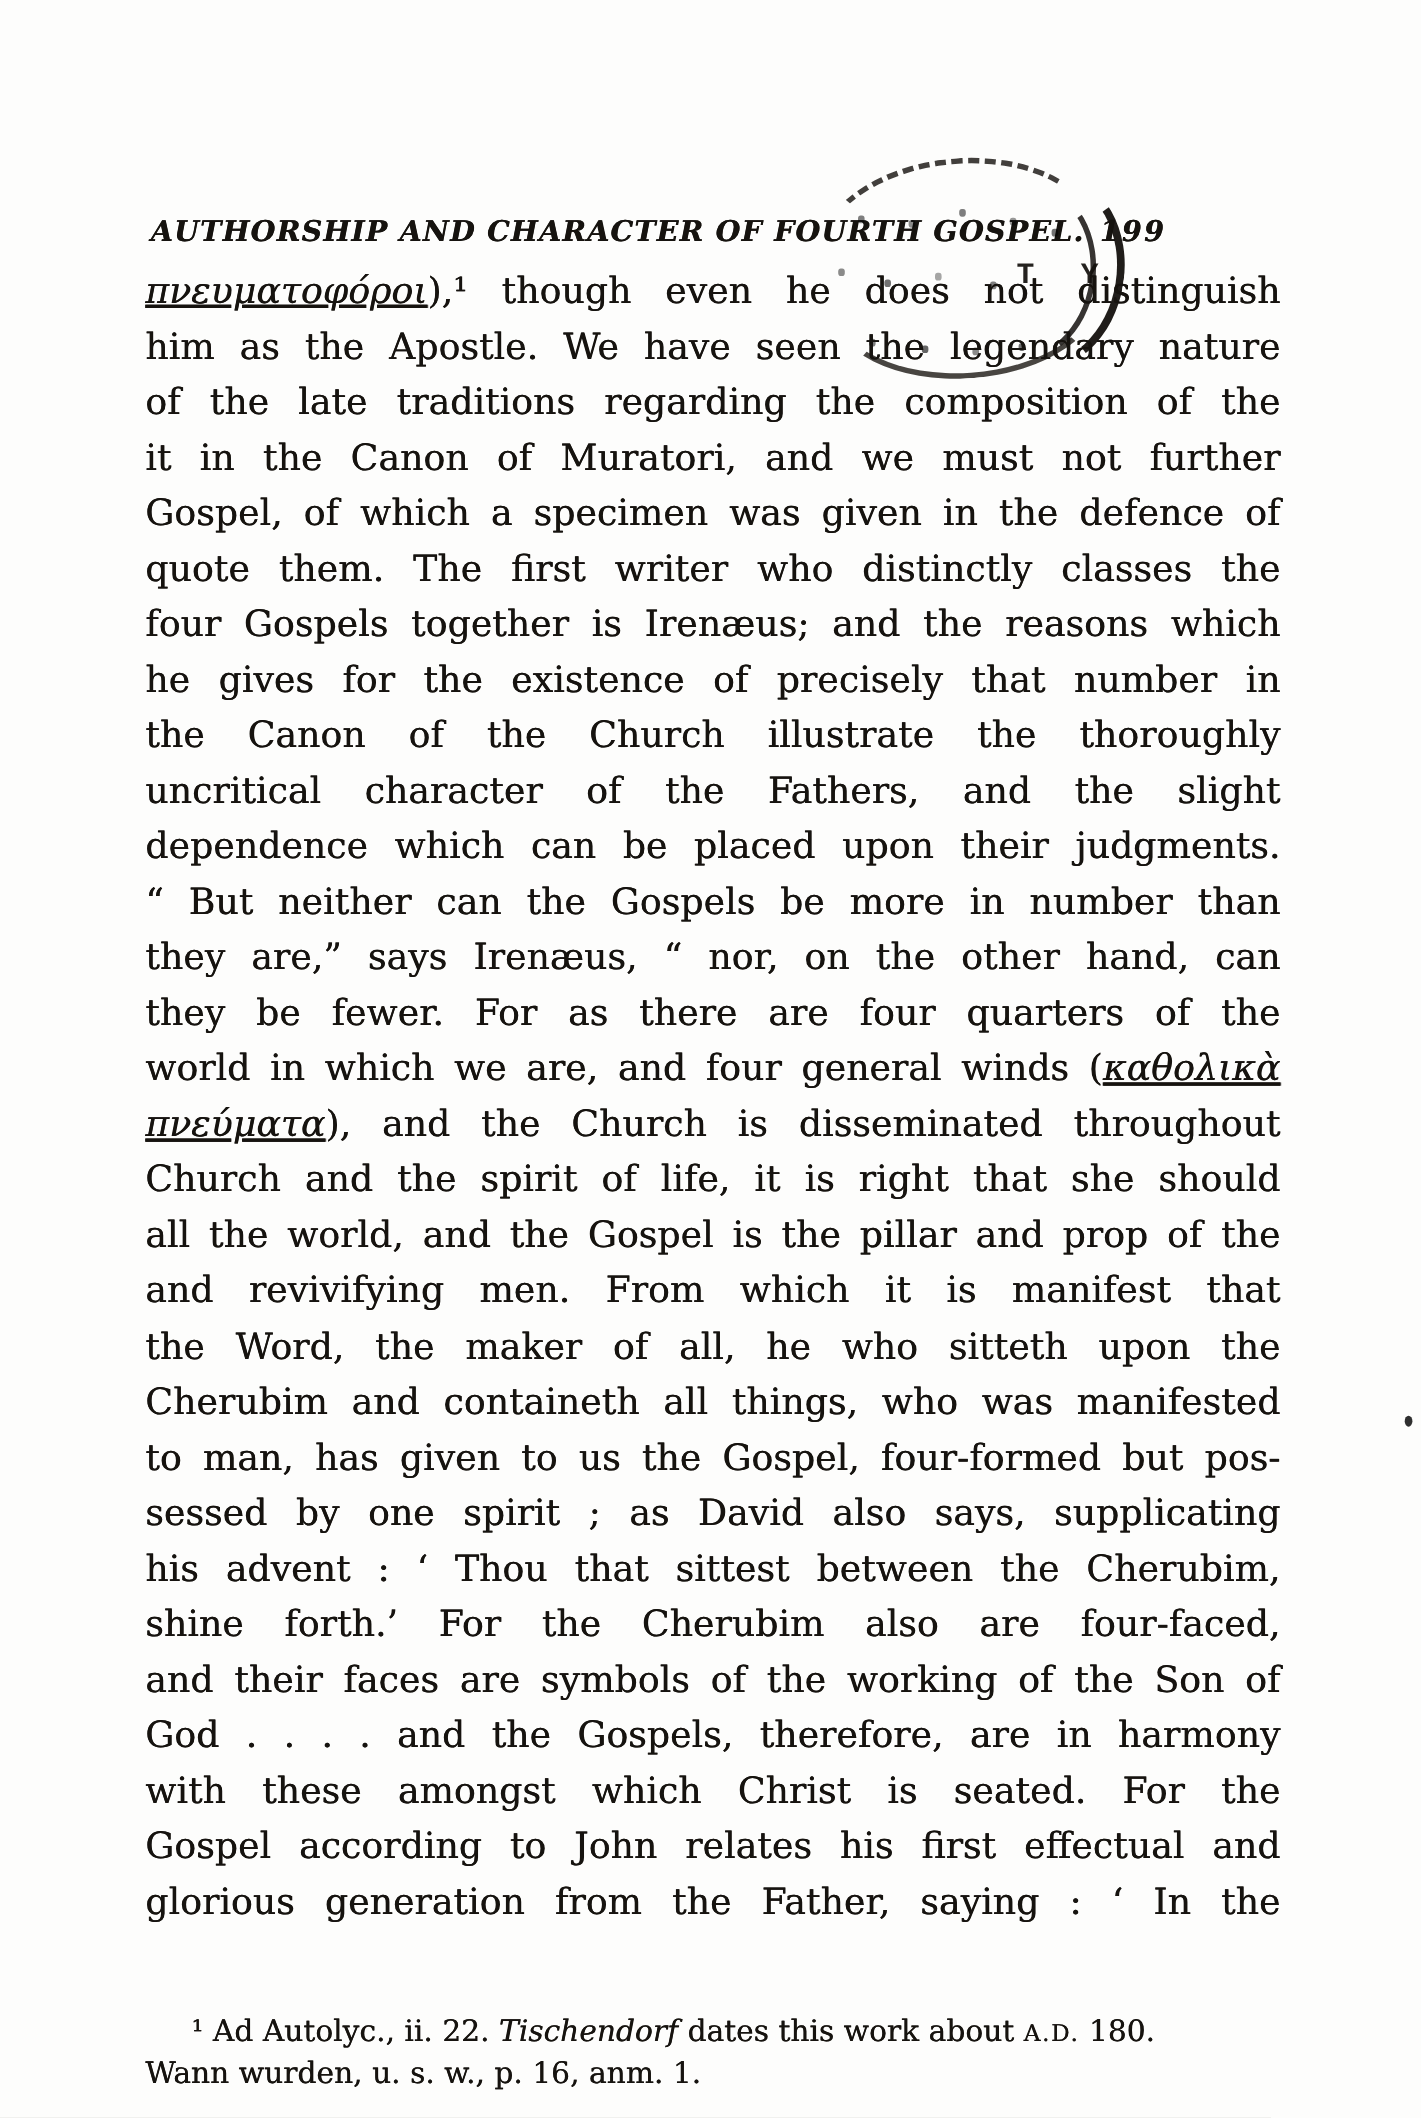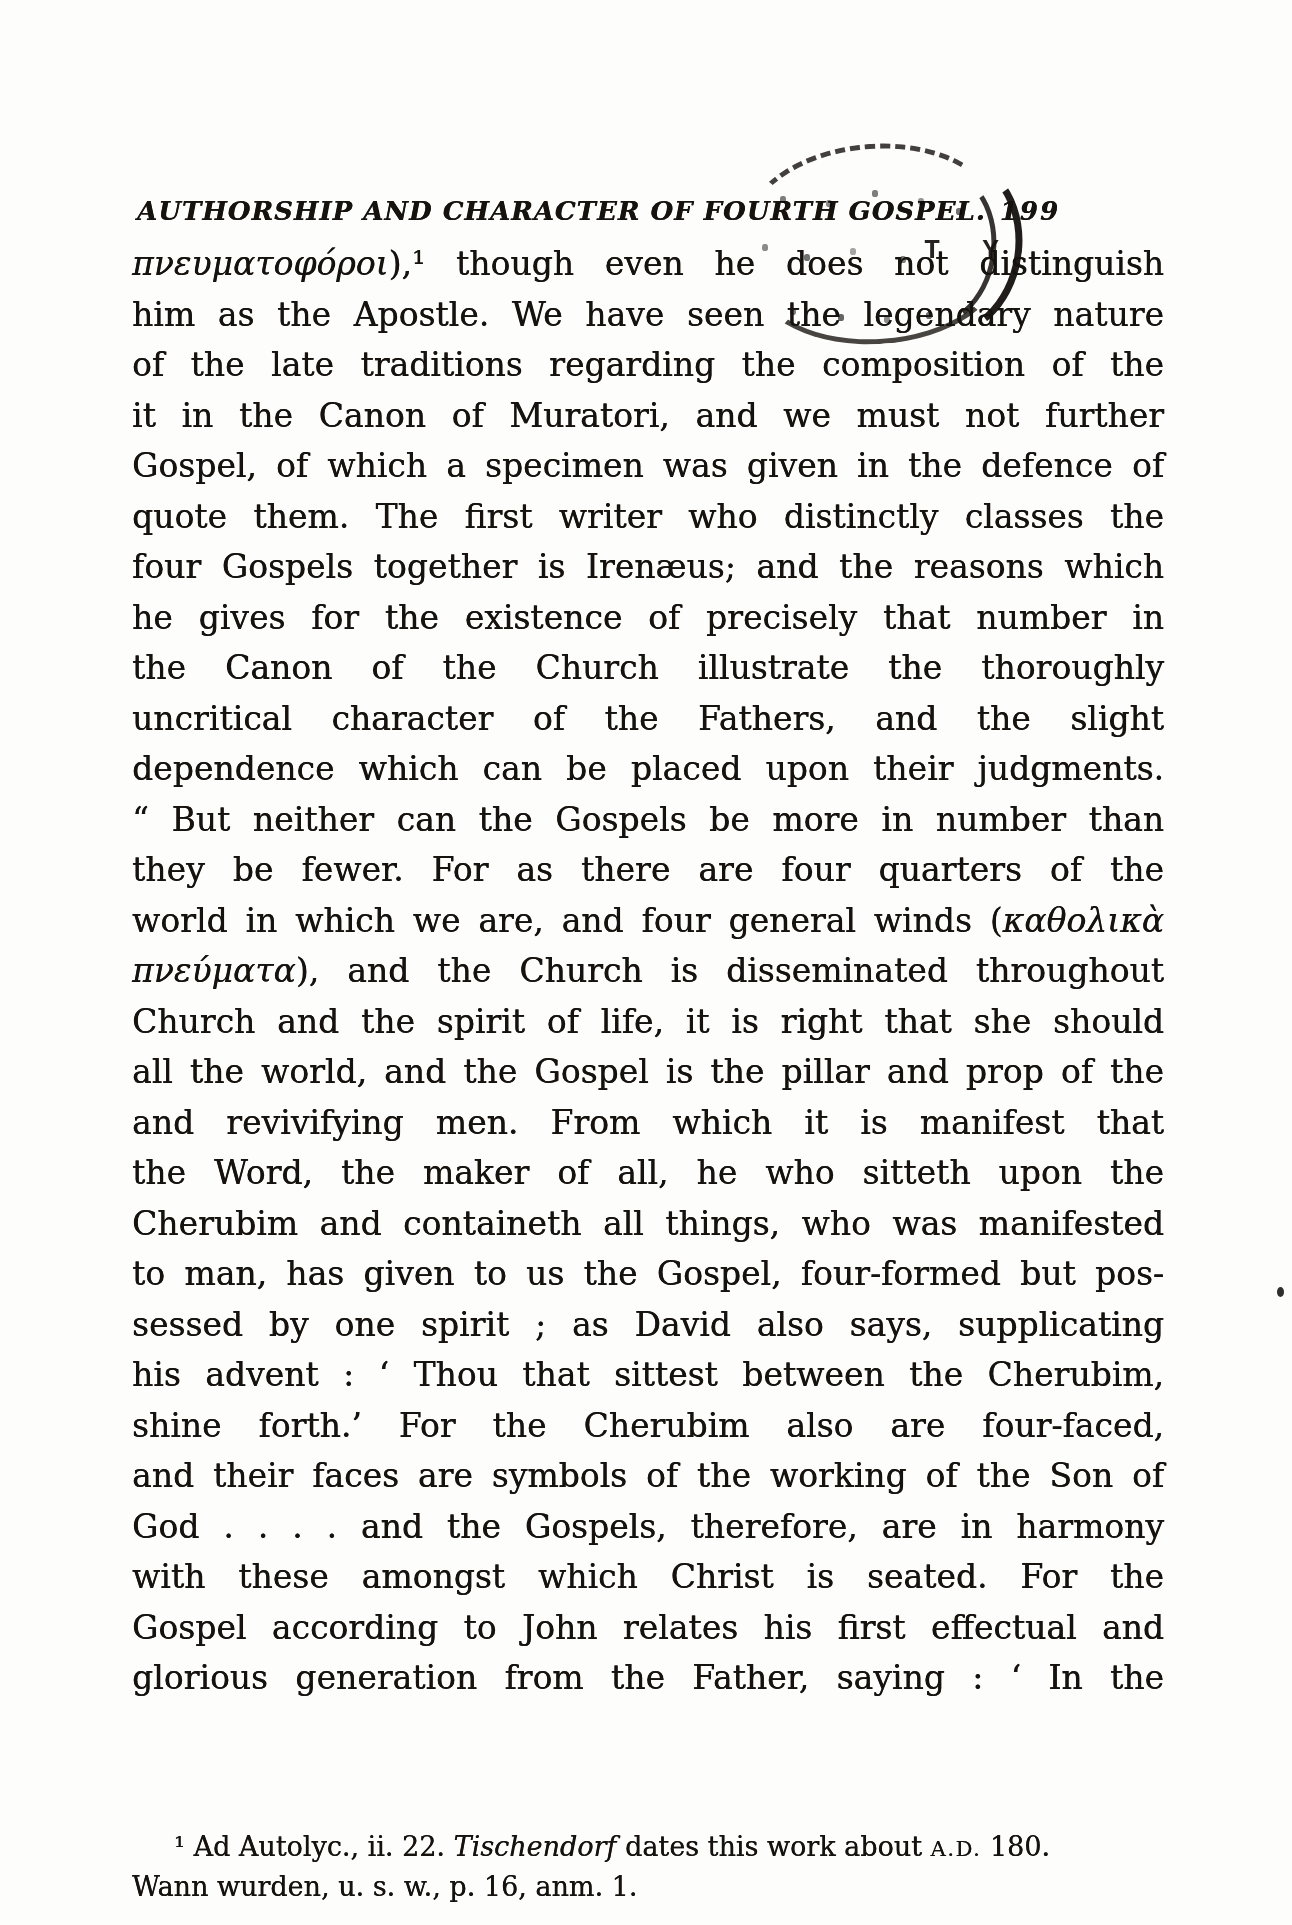--- a/index.html
+++ b/index.html
@@ -18,21 +18,21 @@
   }
   .header-row .pagenum{font-weight:bold;letter-spacing:2px;}
   
   .body-block{position:absolute;left:132px;top:239px;width:1032px;}
   .bl{
     height:50.5px;line-height:50.5px;font-size:33px;
     text-align:justify;text-align-last:justify;
     white-space:nowrap;overflow:visible;
     text-shadow:0.35px 0 0 currentColor;
   }
-  .gk{font-style:italic;}
+  .gk{font-style:italic;text-decoration:underline;}
   .it{font-style:italic;}
   .sc{font-size:0.78em;letter-spacing:1.5px;}
   
   .footnote-block{position:absolute;left:132px;top:1816px;width:1005px;font-size:27px;line-height:38px;text-shadow:0.3px 0 0 currentColor;}
   .fn1{text-indent:42px;margin-top:12px;}
   
   .stamp{position:absolute;left:728px;top:140px;width:300px;height:210px;pointer-events:none;}
   .stamp div{position:absolute;box-sizing:border-box;}
   .s-top{
     left:16px;top:4px;width:256px;height:158px;border-radius:50%;
@@ -105,20 +105,21 @@
     <div class="bl">of the late traditions regarding the composition of the</div>
     <div class="bl">it in the Canon of Muratori, and we must not further</div>
     <div class="bl">Gospel, of which a specimen was given in the defence of</div>
     <div class="bl">quote them. The first writer who distinctly classes the</div>
     <div class="bl">four Gospels together is Irenæus; and the reasons which</div>
     <div class="bl">he gives for the existence of precisely that number in</div>
     <div class="bl">the Canon of the Church illustrate the thoroughly</div>
     <div class="bl">uncritical character of the Fathers, and the slight</div>
     <div class="bl">dependence which can be placed upon their judgments.</div>
     <div class="bl">“ But neither can the Gospels be more in number than</div>
+    <div class="bl">they are,” says Irenæus, “ nor, on the other hand, can</div>
     <div class="bl">they be fewer. For as there are four quarters of the</div>
     <div class="bl"><span>world in which we are, and four general winds (</span><span class="gk">καθολικὰ</span></div>
     <div class="bl"><span class="gk">πνεύματα</span><span>), and the Church is disseminated throughout</span></div>
     <div class="bl">Church and the spirit of life, it is right that she should</div>
     <div class="bl">all the world, and the Gospel is the pillar and prop of the</div>
     <div class="bl">and revivifying men. From which it is manifest that</div>
     <div class="bl">the Word, the maker of all, he who sitteth upon the</div>
     <div class="bl">Cherubim and containeth all things, who was manifested</div>
     <div class="bl">to man, has given to us the Gospel, four-formed but pos-</div>
     <div class="bl">sessed by one spirit ; as David also says, supplicating</div>

